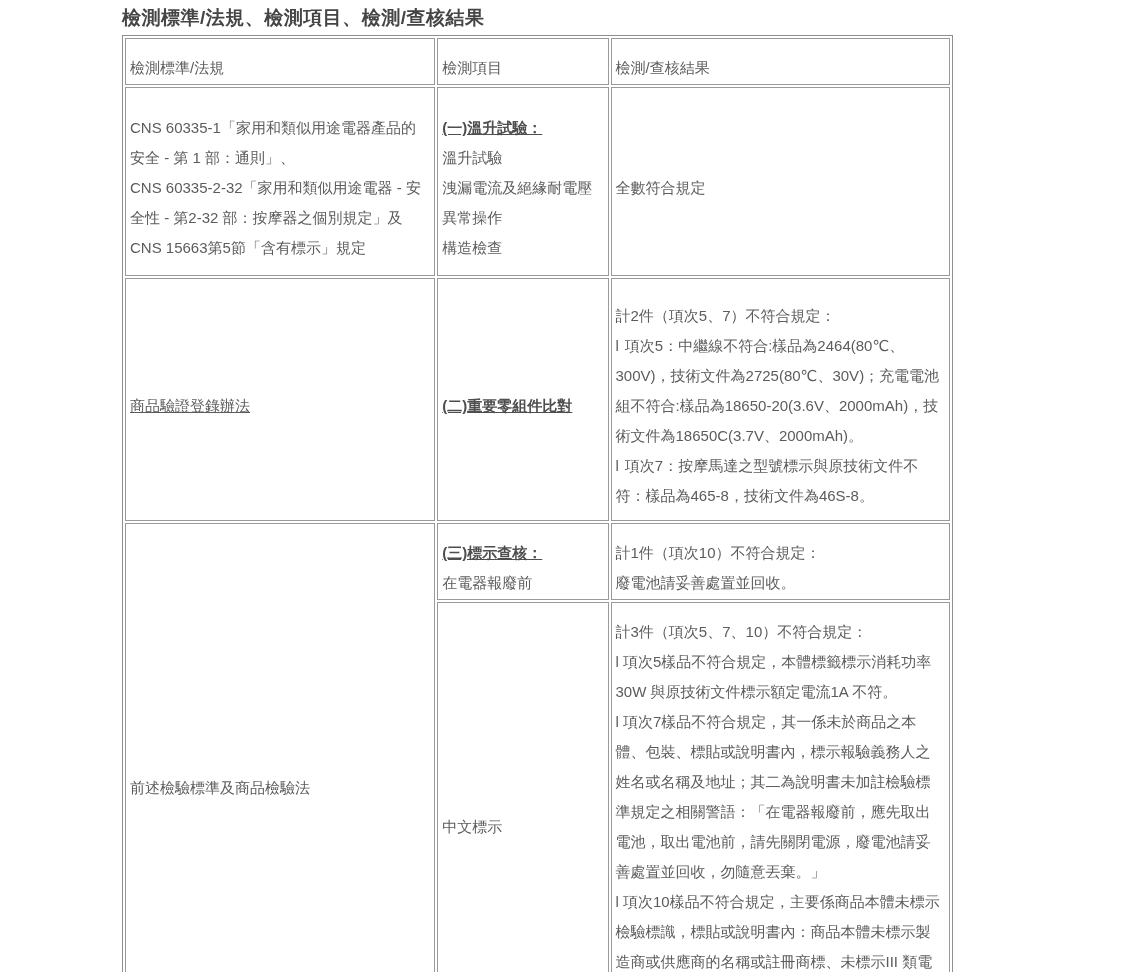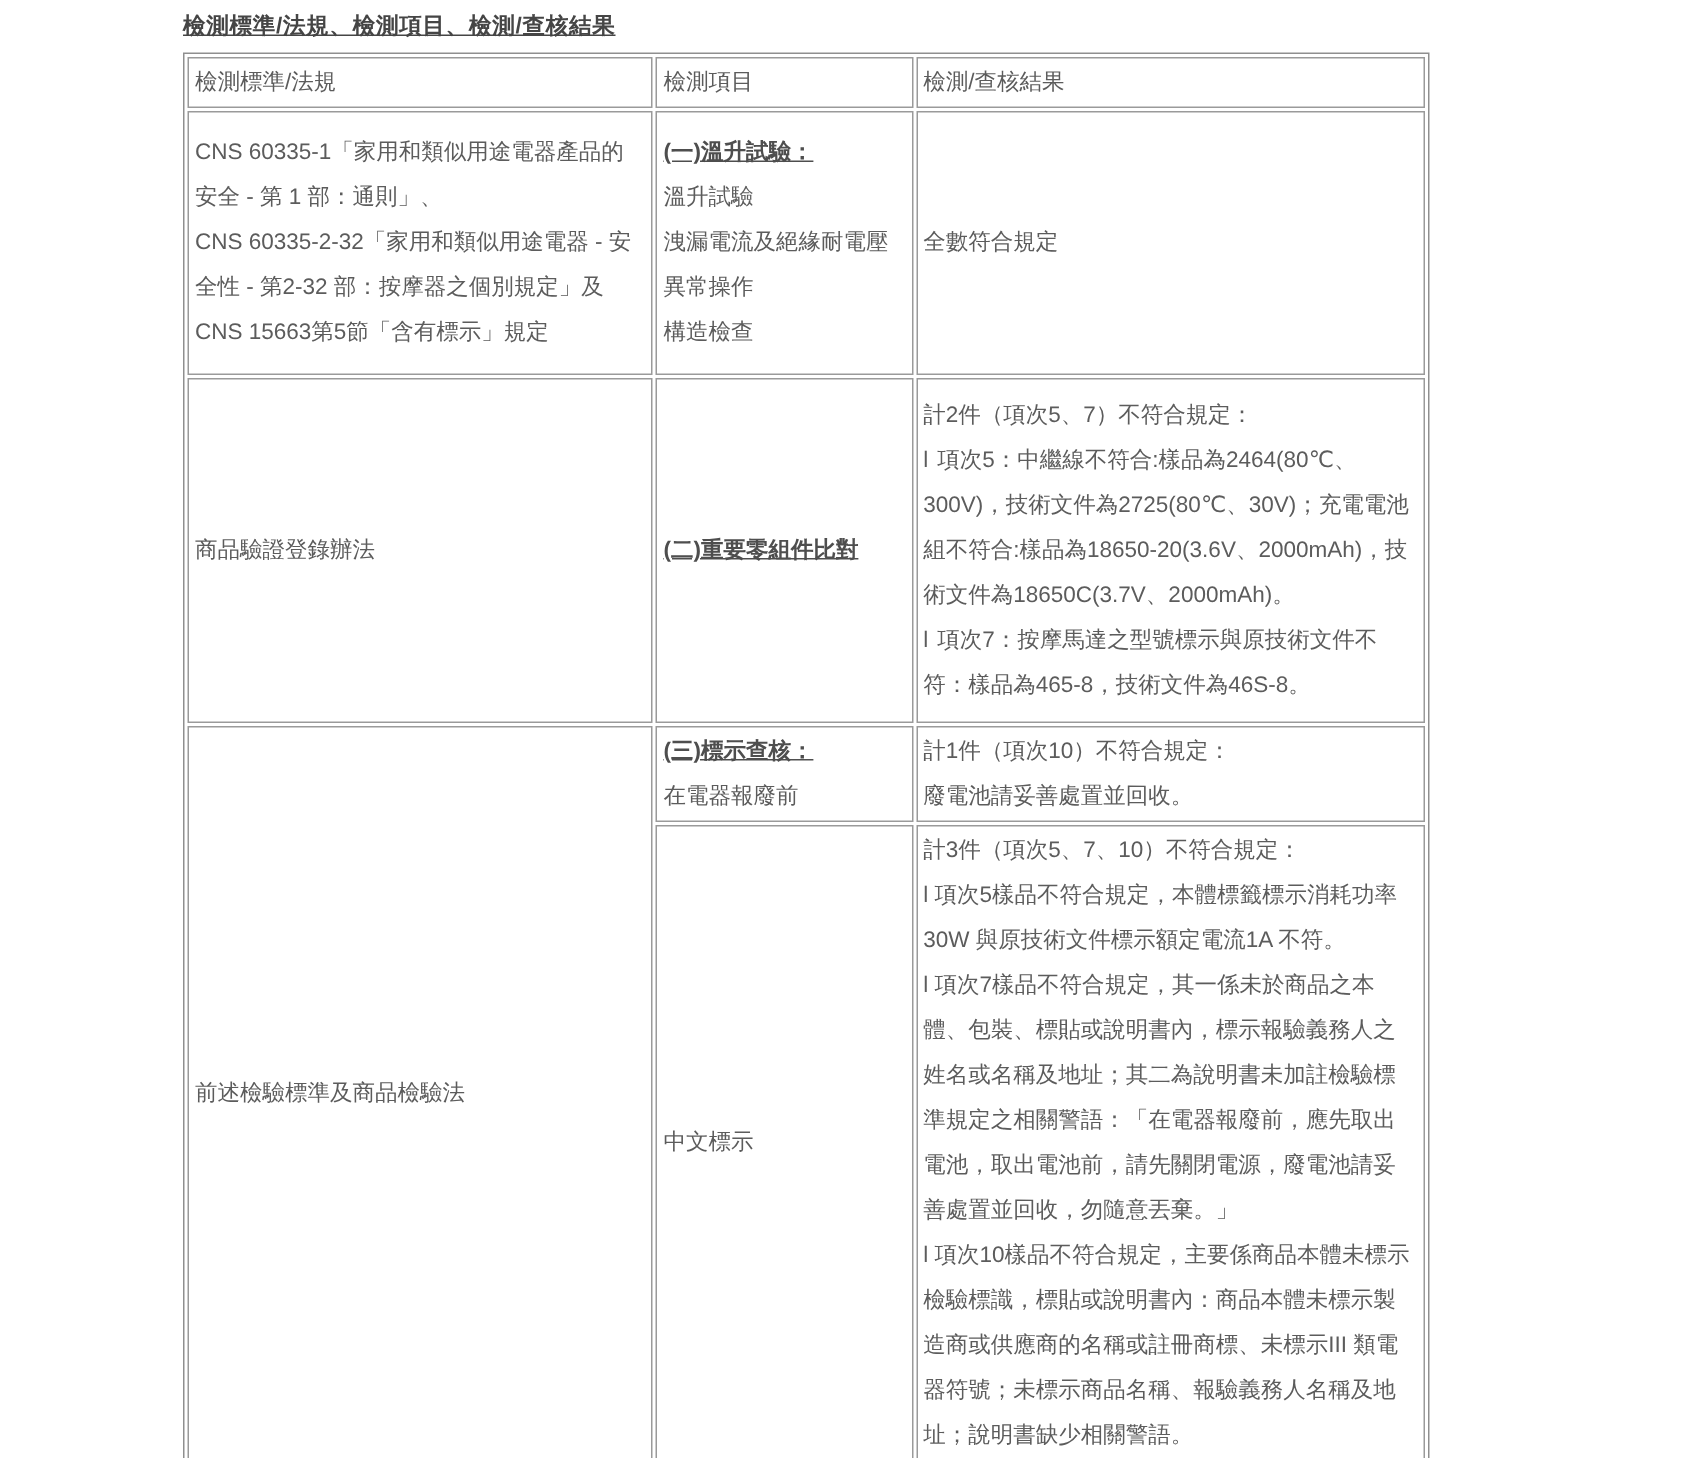--- a/index.html
+++ b/index.html
@@ -4,42 +4,42 @@
 <style>
   html,body{margin:0;padding:0;background:#ffffff;}
   body{
     width:1131px;height:972px;overflow:hidden;position:relative;
     font-family:"Liberation Sans","DejaVu Sans",sans-serif;
     color:#5c5c5c;font-size:15px;
     -webkit-font-smoothing:antialiased;
   }
   .page{position:absolute;left:122px;top:8px;width:831px;}
   .doc-title{
-    font-weight:bold;color:#454545;text-decoration:underline;
-    font-size:15px;line-height:20px;margin:0 0 7px 0;letter-spacing:0.5px;
+    font-weight:bold;color:#454545;
+    font-size:19px;line-height:20px;margin:0 0 7px 0;letter-spacing:0.5px;
   }
   table.report{
     width:831px;table-layout:fixed;
     border-collapse:separate;border-spacing:2px;
     border:1px solid #8f8f8f;background:#ffffff;
   }
   col.c1{width:308px;}
   col.c2{width:170px;}
   col.c3{width:337px;}
   th,td{
     border:1px solid #9a9a9a;
     vertical-align:middle;text-align:left;
-    padding:1px 4px 1px 4px;
+    padding:14px 4px 1px 4px;
     font-weight:normal;
     line-height:30px;
   }
   th{height:30px;}
   td{word-break:break-word;}
   .h-r1{height:172px;}
-  .h-r2{height:226px;}
+  .h-r2{height:226px;text-decoration:underline;}
   .h-r3a{height:58px;}
   .h-r3b{height:400px;}
   p{margin:0;line-height:30px;}
   .bold-u{font-weight:bold;text-decoration:underline;color:#4e4e4e;}
   .u{}
   .bullet{margin-right:6px;}
 </style>
 </head>
 <body>
 

